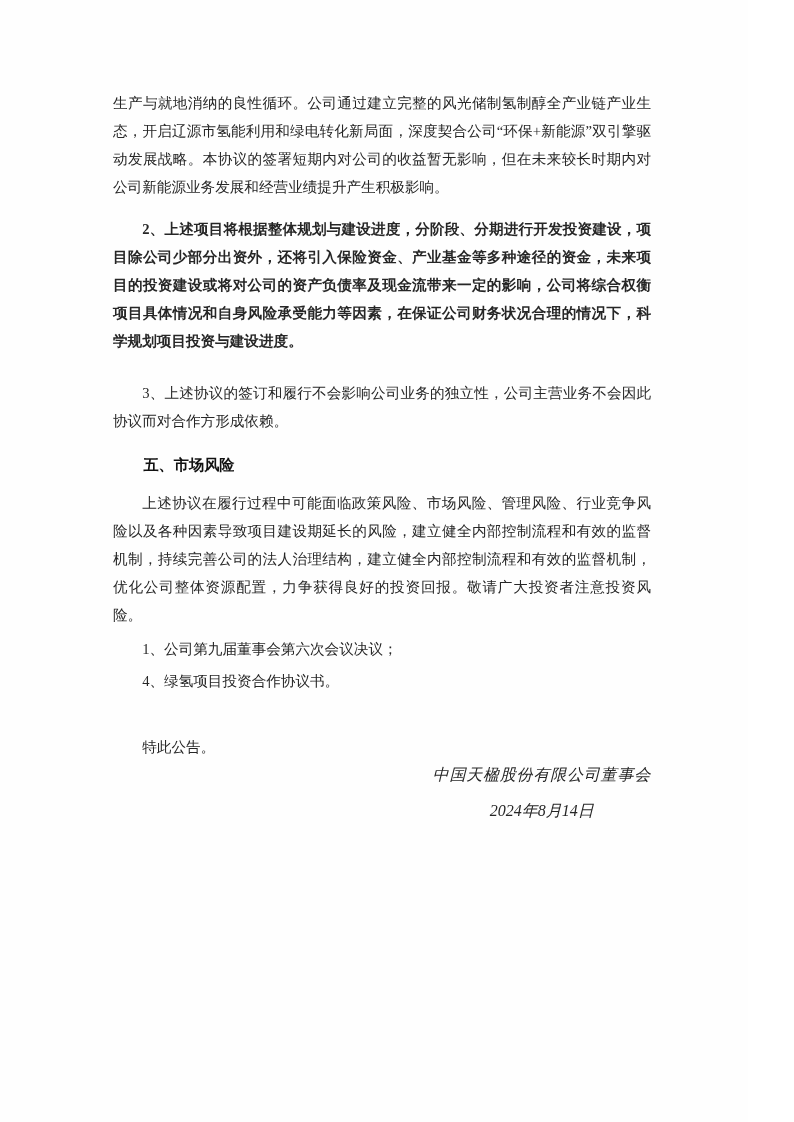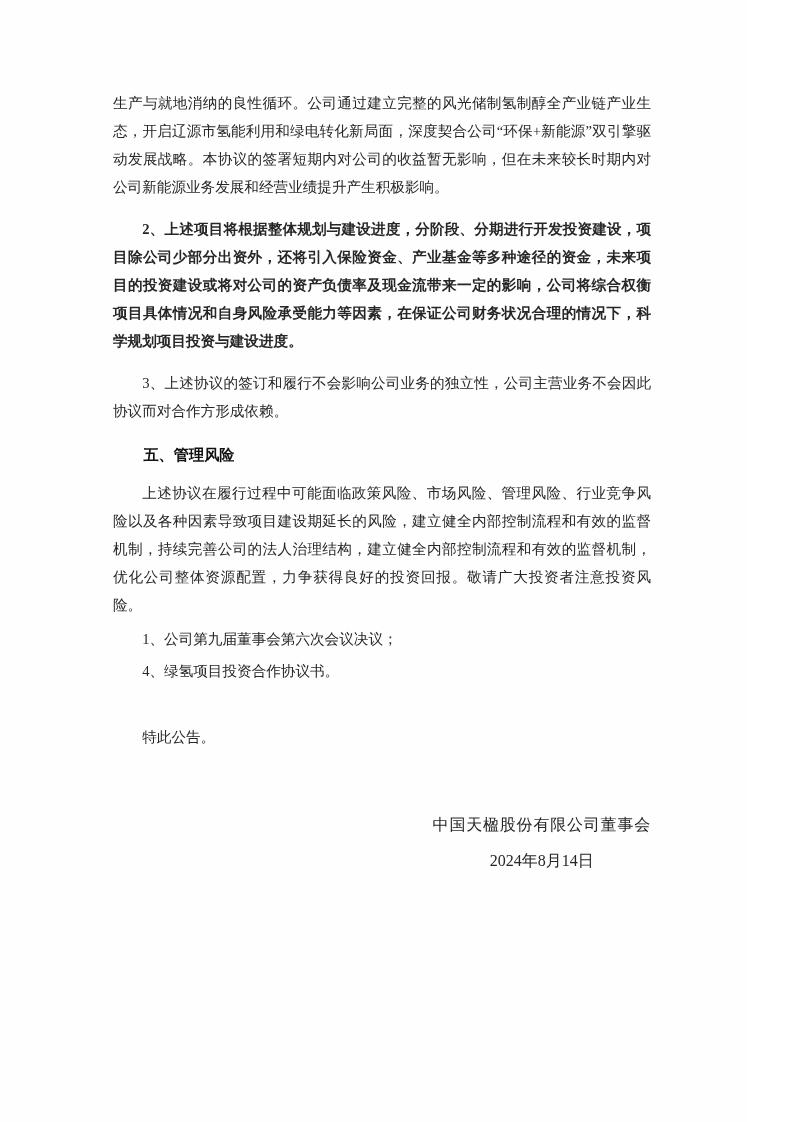--- a/index.html
+++ b/index.html
@@ -22,47 +22,47 @@
     overflow: hidden;
   }
   .para {
     margin: 0;
     text-indent: 2em;
   }
   .para.no-indent {
     text-indent: 0;
   }
   .mt-p2 { margin-top: 14px; font-weight: bold; }
-  .mt-p3 { margin-top: 14px; }
+  .mt-p3 { margin-top: 24px; }
   .section-heading {
     margin: 0;
     text-indent: 2em;
     font-weight: bold;
     font-size: 15.2px;
     color: #111111;
     text-align: left;
   }
   .mt-h5 { margin-top: 16px; }
   .mt-p4 { margin-top: 10px; }
   .mt-h6 { margin-top: 2px; }
   .mt-item1 { margin-top: 6px; }
   .mt-item2 { margin-top: 4px; }
   .closing {
     margin: 38px 0 0 0;
     text-indent: 2em;
     text-align: left;
   }
   .signature-block {
-    margin-top: 60px;
     margin-left: auto;
     width: fit-content;
     display: flex;
     flex-direction: column;
     align-items: center;
     text-align: center;
+    font-style: italic;
   }
   .signature-company {
     font-size: 16px;
     letter-spacing: 0.8px;
     line-height: 28px;
     white-space: nowrap;
   }
   .signature-date {
     margin-top: 8px;
     font-size: 16px;
@@ -74,21 +74,21 @@
 <body>
 
 <div class="page">
 
   <p class="para no-indent">生产与就地消纳的良性循环。公司通过建立完整的风光储制氢制醇全产业链产业生态，开启辽源市氢能利用和绿电转化新局面，深度契合公司“环保+新能源”双引擎驱动发展战略。本协议的签署短期内对公司的收益暂无影响，但在未来较长时期内对公司新能源业务发展和经营业绩提升产生积极影响。</p>
 
   <p class="para mt-p2">2、上述项目将根据整体规划与建设进度，分阶段、分期进行开发投资建设，项目除公司少部分出资外，还将引入保险资金、产业基金等多种途径的资金，未来项目的投资建设或将对公司的资产负债率及现金流带来一定的影响，公司将综合权衡项目具体情况和自身风险承受能力等因素，在保证公司财务状况合理的情况下，科学规划项目投资与建设进度。</p>
 
   <p class="para mt-p3">3、上述协议的签订和履行不会影响公司业务的独立性，公司主营业务不会因此协议而对合作方形成依赖。</p>
 
-  <h3 class="section-heading mt-h5">五、管理风险</h3>
+  <h3 class="section-heading mt-h5">五、市场风险</h3>
 
   <p class="para mt-p4">上述协议在履行过程中可能面临政策风险、市场风险、管理风险、行业竞争风险以及各种因素导致项目建设期延长的风险，建立健全内部控制流程和有效的监督机制，持续完善公司的法人治理结构，建立健全内部控制流程和有效的监督机制，优化公司整体资源配置，力争获得良好的投资回报。敬请广大投资者注意投资风险。</p>
 
 
   <p class="para mt-item1">1、公司第九届董事会第六次会议决议；</p>
 
   <p class="para mt-item2">4、绿氢项目投资合作协议书。</p>
 
   <p class="closing">特此公告。</p>
 

